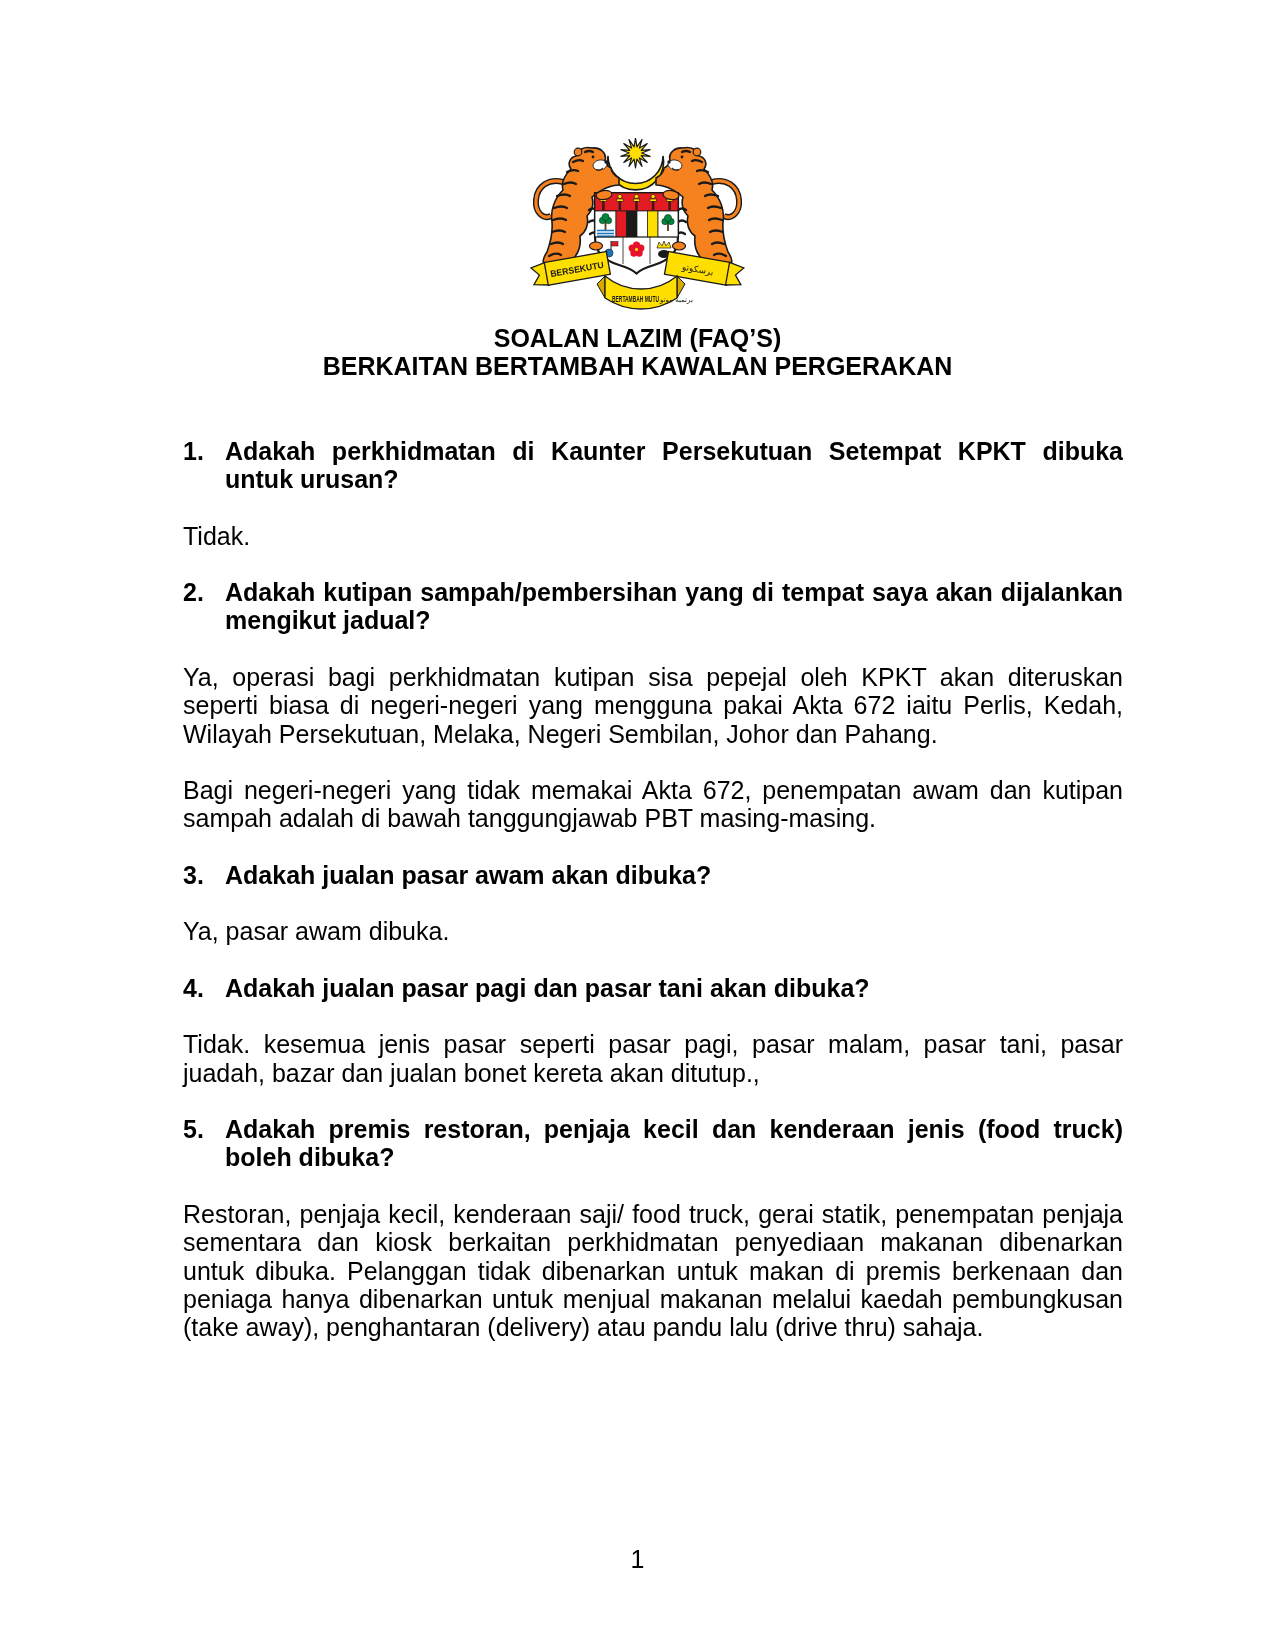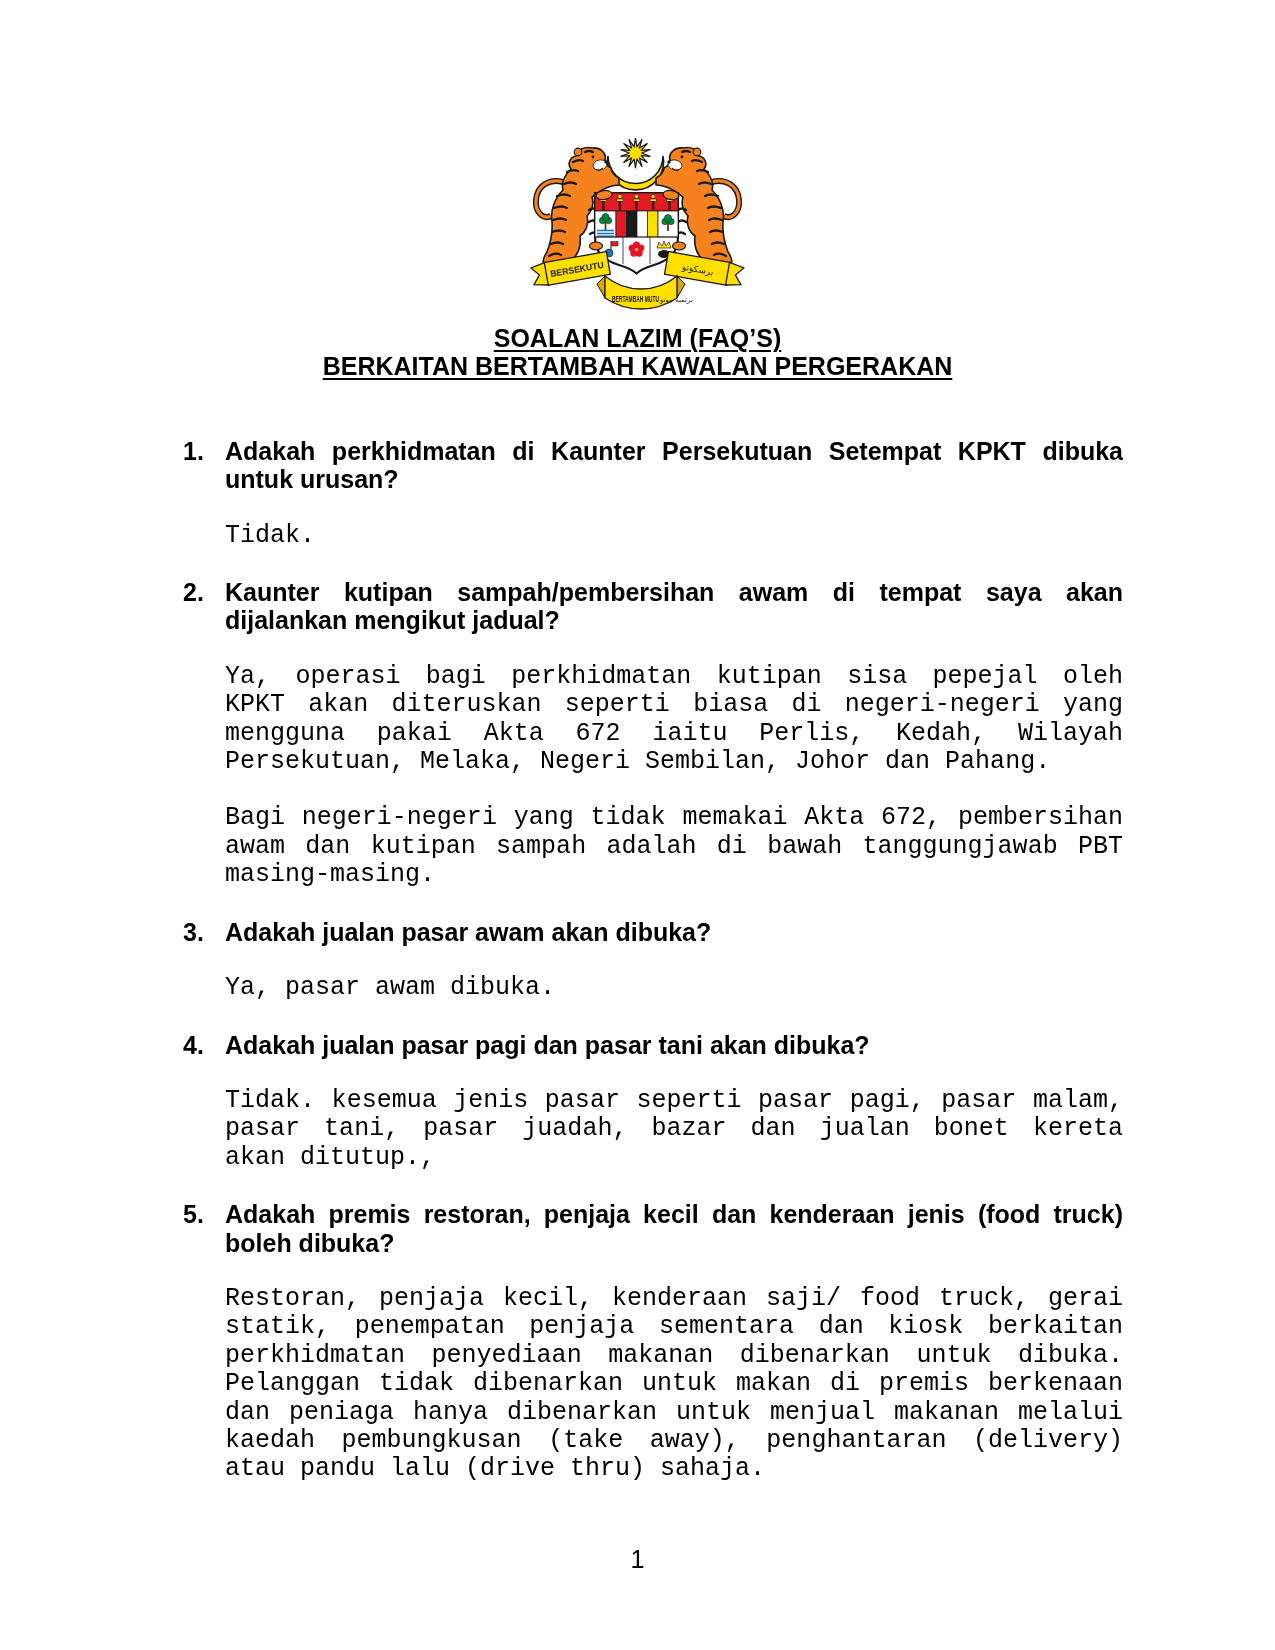--- a/index.html
+++ b/index.html
@@ -9,31 +9,30 @@
     margin:0 auto;
     background:#ffffff;
     font-family:"Liberation Sans","DejaVu Sans",sans-serif;
     font-size:25px;line-height:28.4px;color:#000;
     overflow:hidden;
   }
   .crest-wrap{padding-top:138px;text-align:center;}
   .crest-wrap svg{display:block;margin:0 auto;}
   .title-block{margin-top:14px;text-align:center;font-weight:bold;}
   .title-line span{
-    text-decoration:underline;
     text-decoration-thickness:2px;
     text-underline-offset:3px;
   }
   .faq{list-style:none;margin:56px 152px 0 183px;padding:0;}
   .faq-item{margin-top:28px;}
   .faq-item:first-child{margin-top:0;}
   .question{display:flex;font-weight:bold;}
   .question .num{flex:0 0 42px;}
   .question .q-text{flex:1;text-align:justify;}
-  .answers{margin-left:42px;font-family:Liberation Mono, monospace;}
+  .answers{}
   .answers p{margin:28px 0 0 0;text-align:justify;}
   .page-number{position:absolute;top:1545px;left:0;right:0;text-align:center;}
   .jawi{font-family:"DejaVu Sans",sans-serif;}
 </style>
 </head>
 <body>
 
 <div class="page">
 
   <div class="crest-wrap">
@@ -180,25 +179,25 @@
         <span class="q-text">Adakah perkhidmatan di Kaunter Persekutuan Setempat KPKT dibuka untuk urusan?</span>
       </div>
       <div class="answers">
           <p>Tidak.</p>
         </div>
     </li>
 
     <li class="faq-item">
       <div class="question">
         <span class="num">2.</span>
-        <span class="q-text">Kaunter kutipan sampah/pembersihan awam di tempat saya akan dijalankan mengikut jadual?</span>
+        <span class="q-text">Adakah kutipan sampah/pembersihan yang di tempat saya akan dijalankan mengikut jadual?</span>
       </div>
       <div class="answers">
           <p>Ya, operasi bagi perkhidmatan kutipan sisa pepejal oleh KPKT akan diteruskan seperti biasa di negeri-negeri yang mengguna pakai Akta 672 iaitu Perlis, Kedah, Wilayah Persekutuan, Melaka, Negeri Sembilan, Johor dan Pahang.</p>
-          <p>Bagi negeri-negeri yang tidak memakai Akta 672, pembersihan awam dan kutipan sampah adalah di bawah tanggungjawab PBT masing-masing.</p>
+          <p>Bagi negeri-negeri yang tidak memakai Akta 672, penempatan awam dan kutipan sampah adalah di bawah tanggungjawab PBT masing-masing.</p>
         </div>
     </li>
 
     <li class="faq-item">
       <div class="question">
         <span class="num">3.</span>
         <span class="q-text">Adakah jualan pasar awam akan dibuka?</span>
       </div>
       <div class="answers">
           <p>Ya, pasar awam dibuka.</p>

